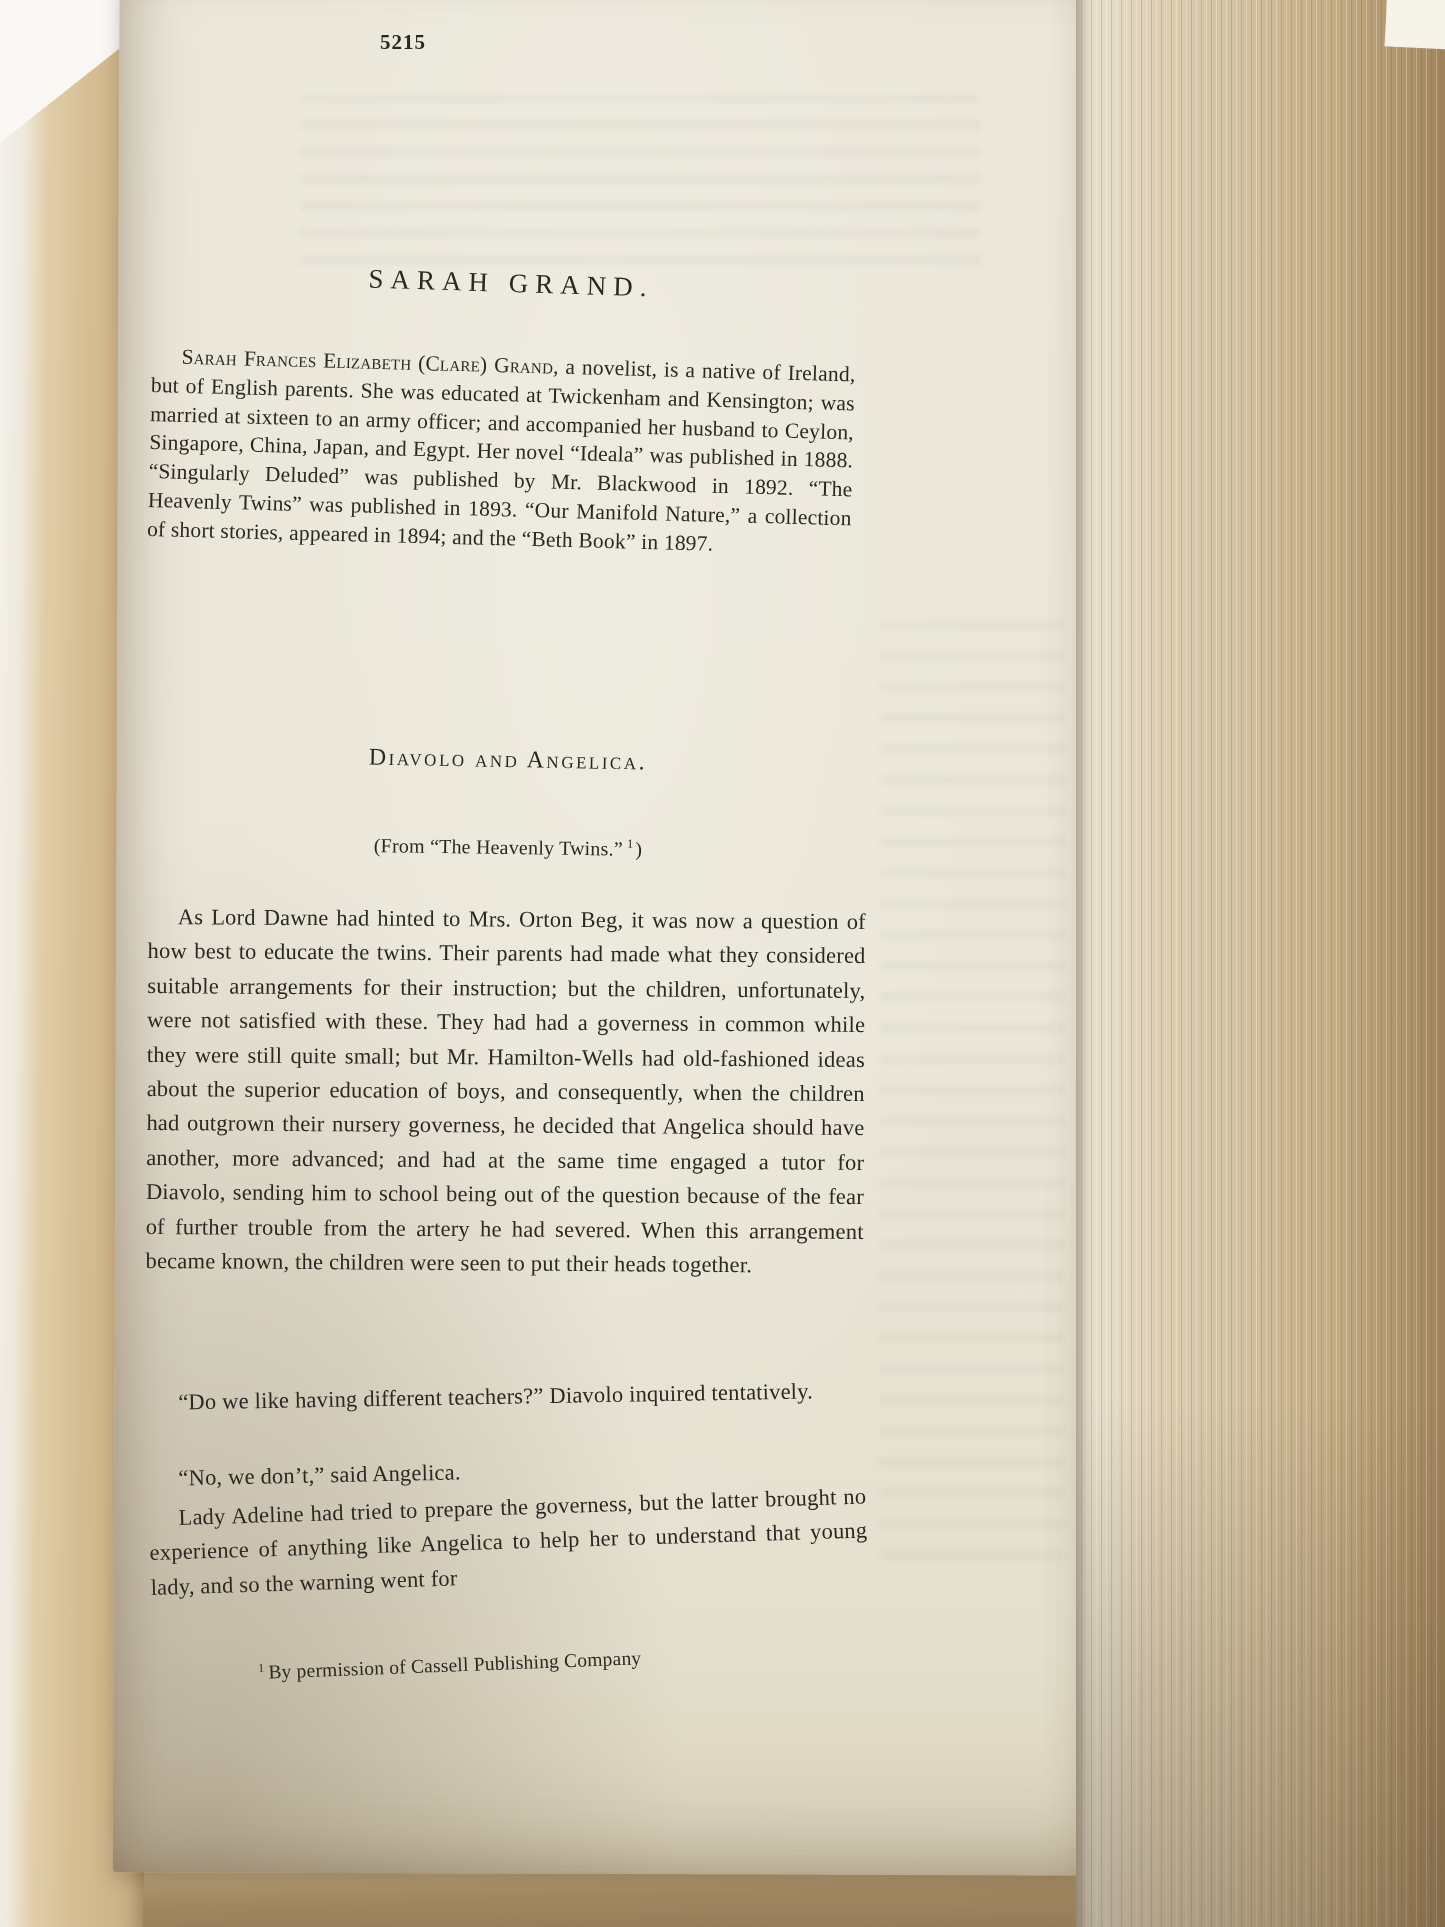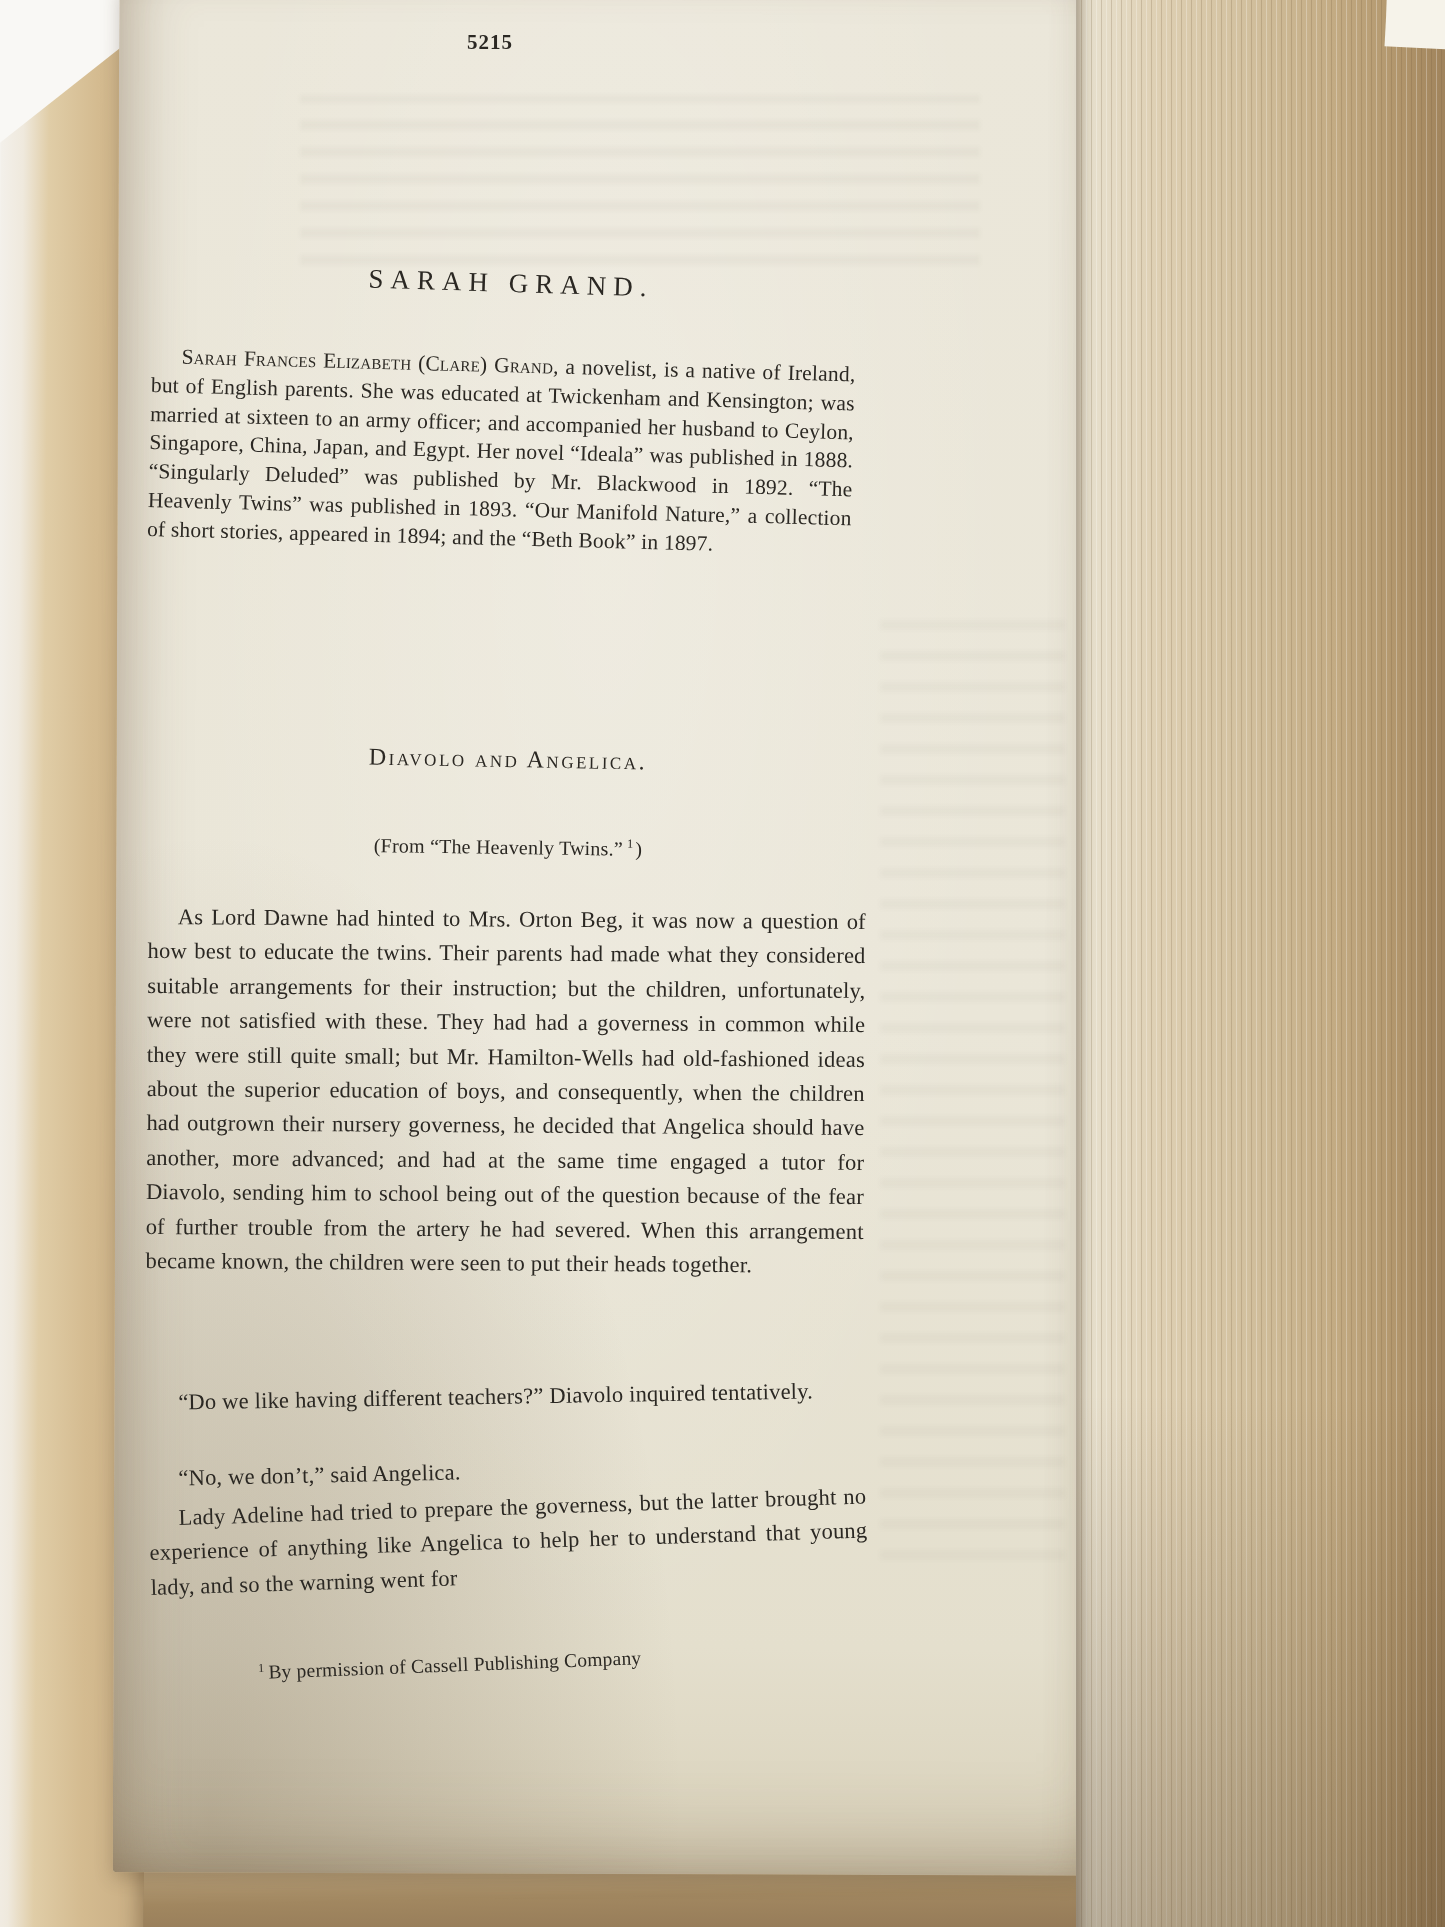--- a/index.html
+++ b/index.html
@@ -67,21 +67,21 @@
     background:repeating-linear-gradient(0deg,rgba(118,112,96,.10) 0 10px,rgba(0,0,0,0) 10px 27px);
   }
   .ghost-right{
     left:880px;top:600px;width:185px;height:960px;
     background:repeating-linear-gradient(0deg,rgba(118,112,96,.09) 0 10px,rgba(0,0,0,0) 10px 31px);
   }
   
   .txt{position:absolute;letter-spacing:.2px;}
   .page-number{
     left:380px;top:30px;width:220px;
-    text-align:center;font-size:21px;font-weight:700;letter-spacing:1px;
+    font-size:21px;font-weight:700;letter-spacing:1px;
   }
   .title{
     left:158px;top:268px;width:706px;
     text-align:center;font-size:27px;letter-spacing:7px;
     transform:rotate(1.8deg);
   }
   .bio{
     left:152px;top:342px;width:704px;
     font-size:21.5px;line-height:28.8px;text-align:justify;text-indent:30px;
     transform:rotate(1.5deg);transform-origin:left top;

